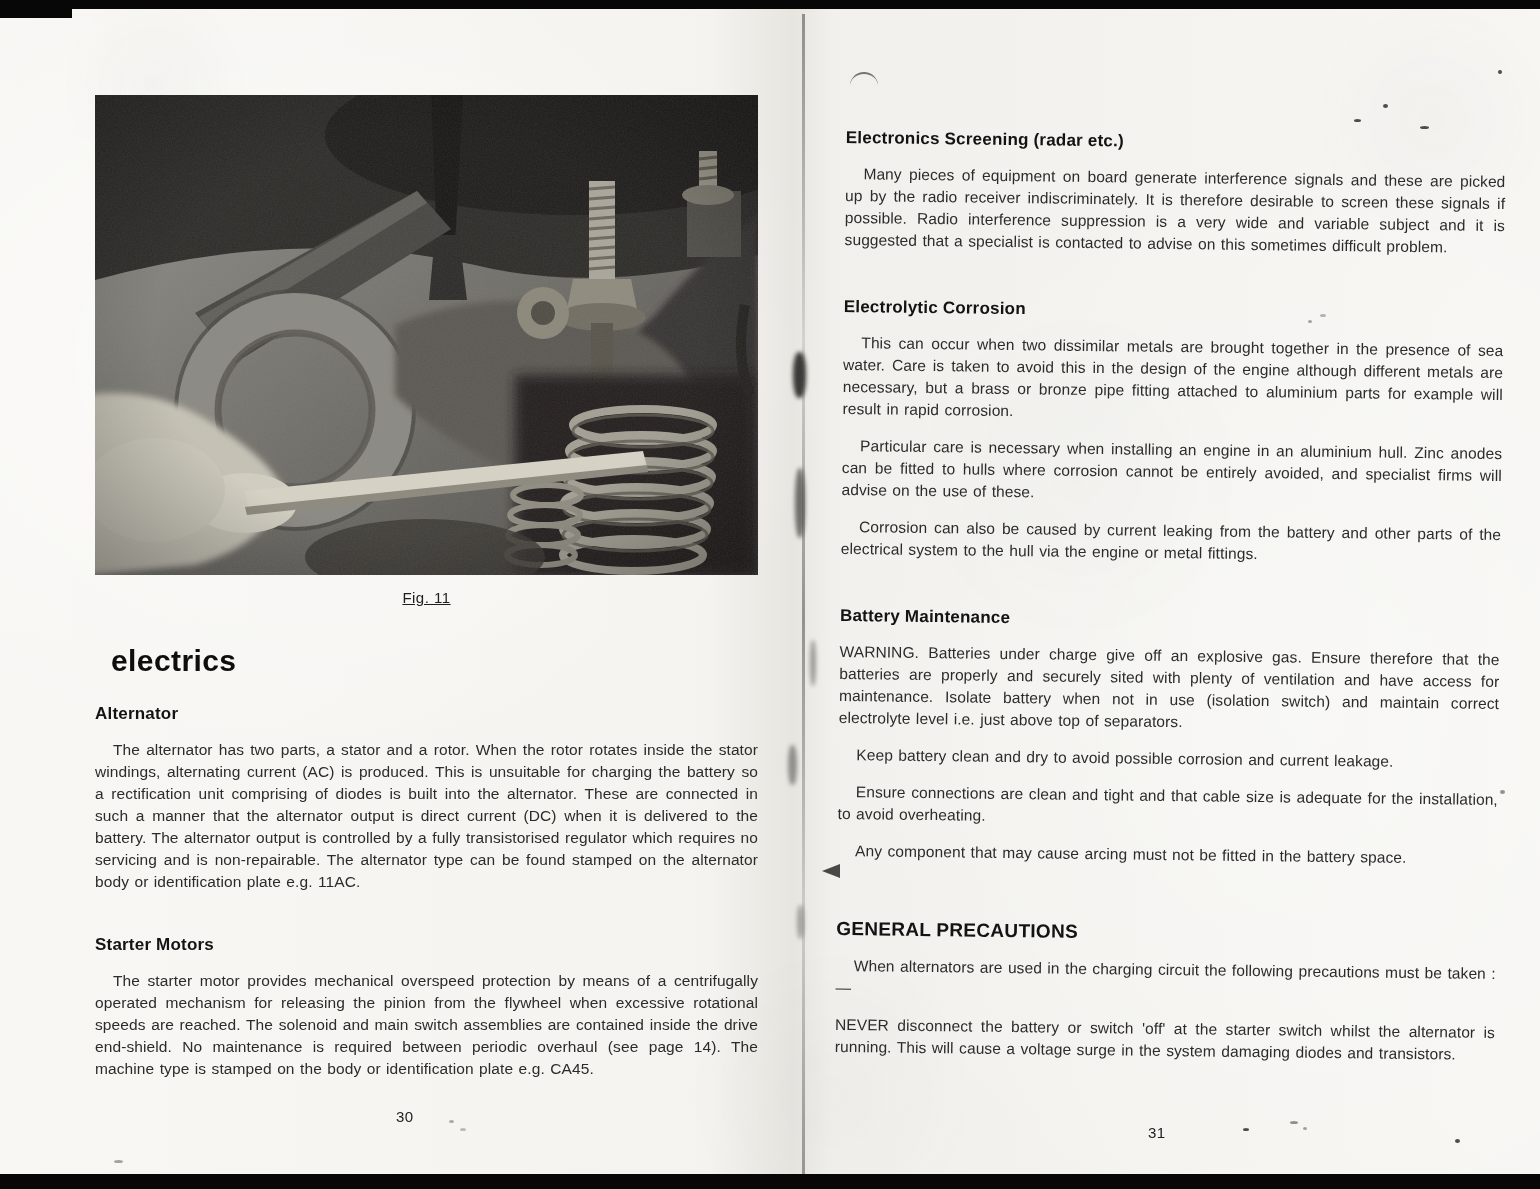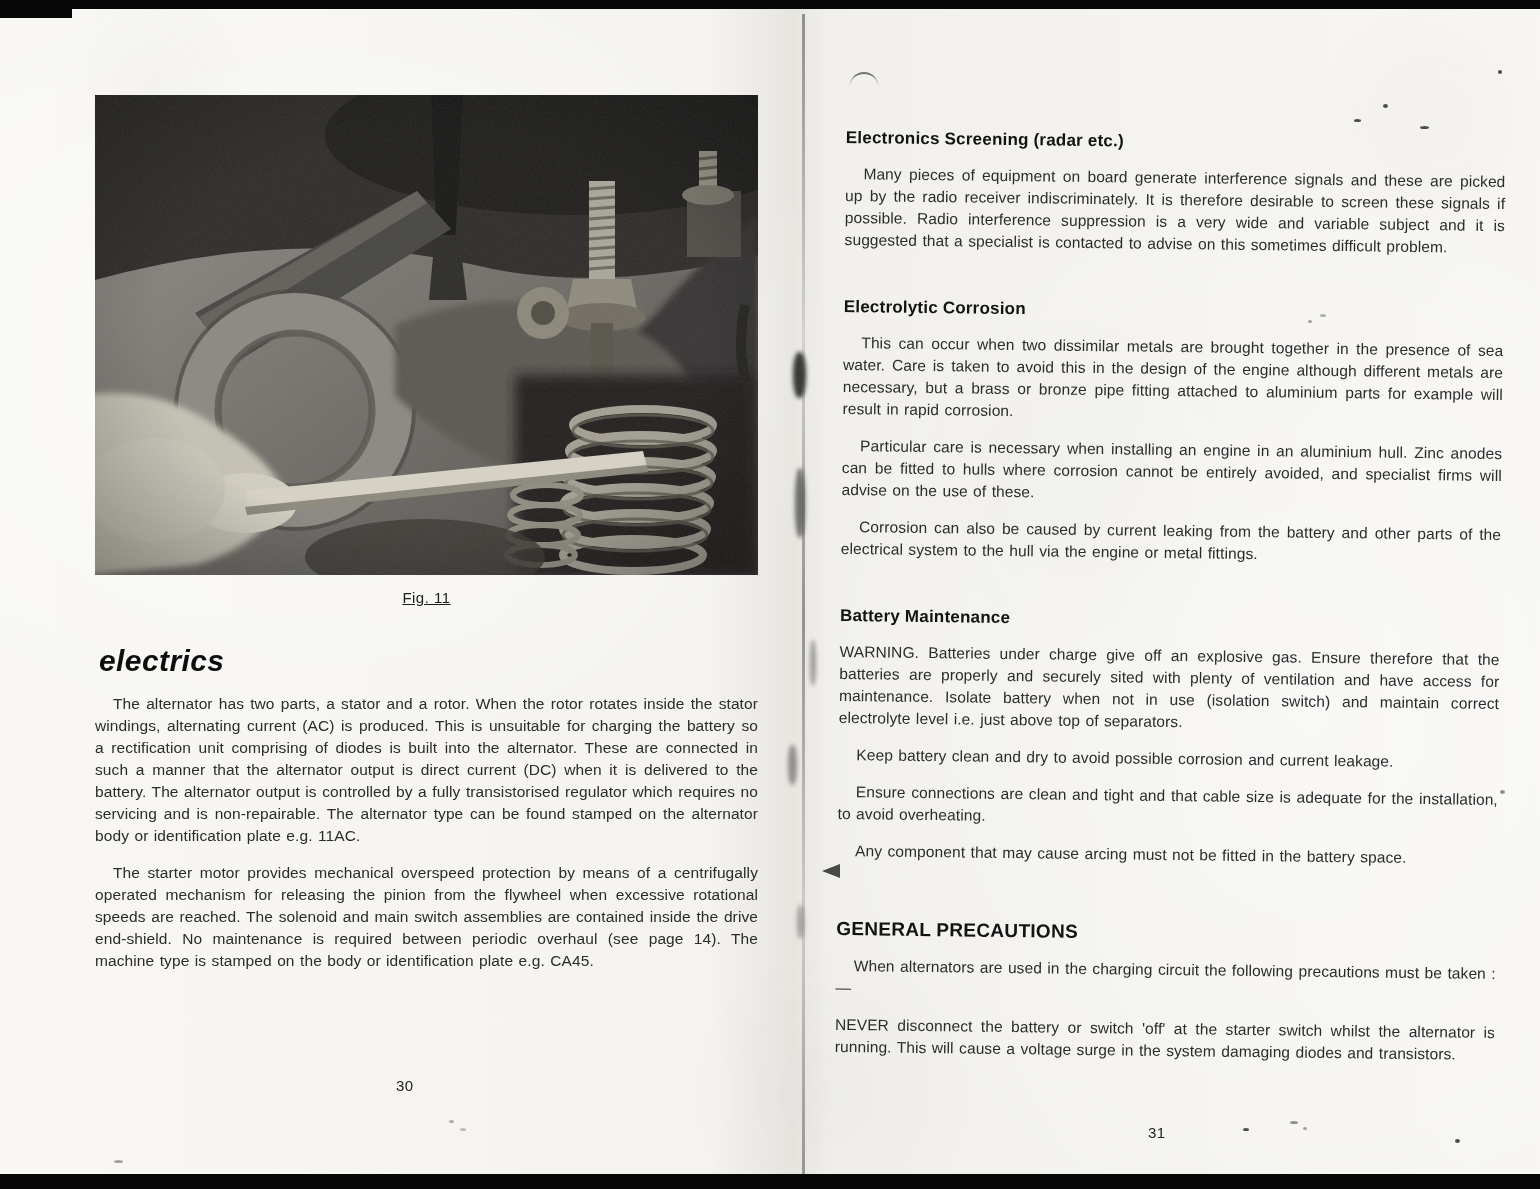--- a/index.html
+++ b/index.html
@@ -37,41 +37,41 @@
   .speck{position:absolute;background:#4c4c4c;border-radius:50%;}
   .wedge{position:absolute;left:822px;top:864px;width:18px;height:14px;background:#222;
     clip-path:polygon(0 50%,100% 0,100% 100%);opacity:.82;}
   .curl{position:absolute;left:850px;top:72px;width:28px;height:12px;
     border-top:2.5px solid #4a4a4a;border-radius:50%/100% 100% 0 0;opacity:.75;}
 
   
   .left-page{position:absolute;left:95px;top:95px;width:663px;}
   .photo{width:663px;height:480px;overflow:hidden;background:#6e6c67;}
   .fig-caption{margin-top:14px;text-align:center;font-size:15px;letter-spacing:.5px;color:#1e1e1e;text-decoration:underline;}
-  .chapter{margin:38px 0 0 4px;font-size:30px;font-weight:700;letter-spacing:.4px;color:#0e0e0e;font-style:italic;}
+  .chapter{margin:38px 0 0 16px;font-size:30px;font-weight:700;letter-spacing:.4px;color:#0e0e0e;}
   h2.sec{margin:26px 0 0 0;font-size:17px;font-weight:700;color:#131313;letter-spacing:.2px;}
   .para{
     margin:15px 0 0 0;font-size:15.5px;line-height:22px;text-align:justify;
     text-indent:18px;color:#2b2b2b;word-spacing:1px;letter-spacing:.1px;
   }
   .left-page h2.mt-starter{margin-top:42px;}
 
   
   .right-page{
     position:absolute;left:846px;top:128px;width:660px;
     transform:rotate(0.7deg);transform-origin:0 0;
   }
   .right-page h2.sec{margin-top:46px;}
   .right-page h2.first{margin-top:0;}
   .right-page h2.caps-heading{margin-top:56px;font-size:19px;letter-spacing:.3px;}
   .no-indent{text-indent:0;}
   .lead{font-weight:400;}
 
   .pagenum{position:absolute;font-size:15px;color:#222;letter-spacing:.5px;}
-  #pn30{left:396px;top:1077px;}
+  #pn30{left:396px;top:1108px;}
   #pn31{left:1148px;top:1124px;}
 </style>
 </head>
 <body>
 
 <div class="scan-bg"></div>
 <div class="mottle"></div>
 
 <div class="left-page">
 
@@ -168,22 +168,24 @@
       <path d="M650,210 Q640,260 655,300" stroke="#23221f" stroke-width="10" fill="none"></path>
       <rect width="663" height="480" fill="url(#vig)"></rect>
       <rect width="663" height="480" filter="url(#grain)" opacity=".5"></rect>
     </svg>
   </figure>
 
   <div class="fig-caption">Fig. 11</div>
 
   <h1 class="chapter">electrics</h1>
 
+  <h2 class="sec">Alternator</h2>
   <p class="para">The alternator has two parts, a stator and a rotor. When the rotor rotates inside the stator windings, alternating current (AC) is produced. This is unsuitable for charging the battery so a rectification unit comprising of diodes is built into the alternator. These are connected in such a manner that the alternator output is direct current (DC) when it is delivered to the battery. The alternator output is controlled by a fully transistorised regulator which requires no servicing and is non-repairable. The alternator type can be found stamped on the alternator body or identification plate e.g. 11AC.</p>
 
+  <h2 class="sec mt-starter">Starter Motors</h2>
   <p class="para">The starter motor provides mechanical overspeed protection by means of a centrifugally operated mechanism for releasing the pinion from the flywheel when excessive rotational speeds are reached. The solenoid and main switch assemblies are contained inside the drive end-shield. No maintenance is required between periodic overhaul (see page 14). The machine type is stamped on the body or identification plate e.g. CA45.</p>
 </div>
 
 <div class="right-page">
 
   <h2 class="sec first">Electronics Screening (radar etc.)</h2>
   <p class="para">Many pieces of equipment on board generate interference signals and these are picked up by the radio receiver indiscriminately. It is therefore desirable to screen these signals if possible. Radio interference suppression is a very wide and variable subject and it is suggested that a specialist is contacted to advise on this sometimes difficult problem.</p>
 
   <h2 class="sec">Electrolytic Corrosion</h2>
   <p class="para">This can occur when two dissimilar metals are brought together in the presence of sea water. Care is taken to avoid this in the design of the engine although different metals are necessary, but a brass or bronze pipe fitting attached to aluminium parts for example will result in rapid corrosion.</p>

